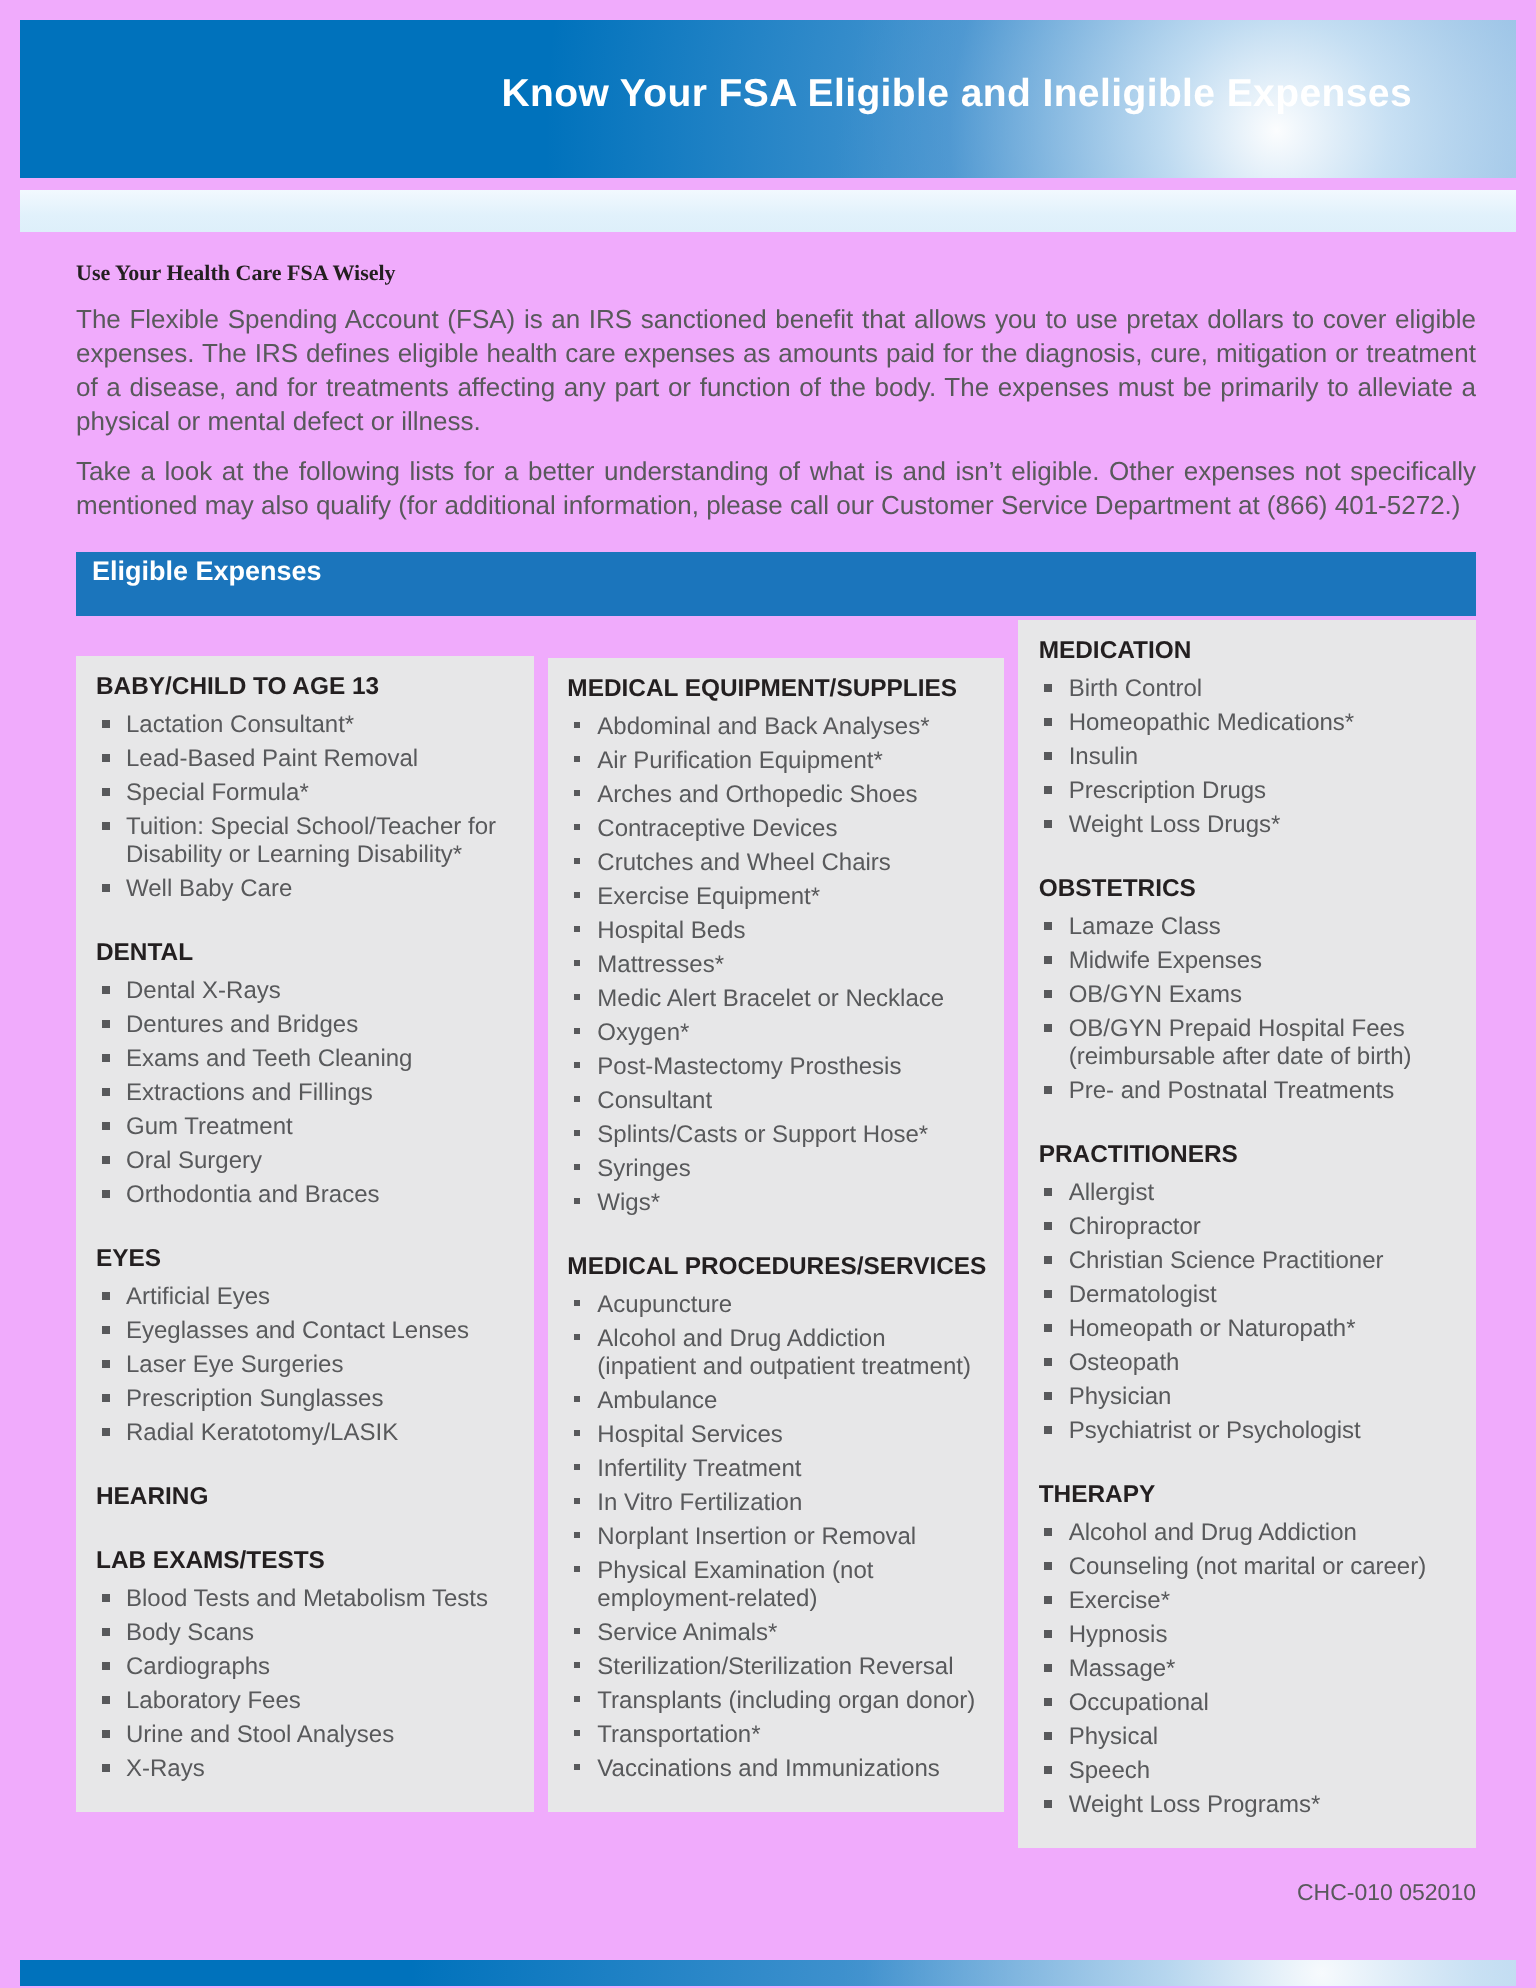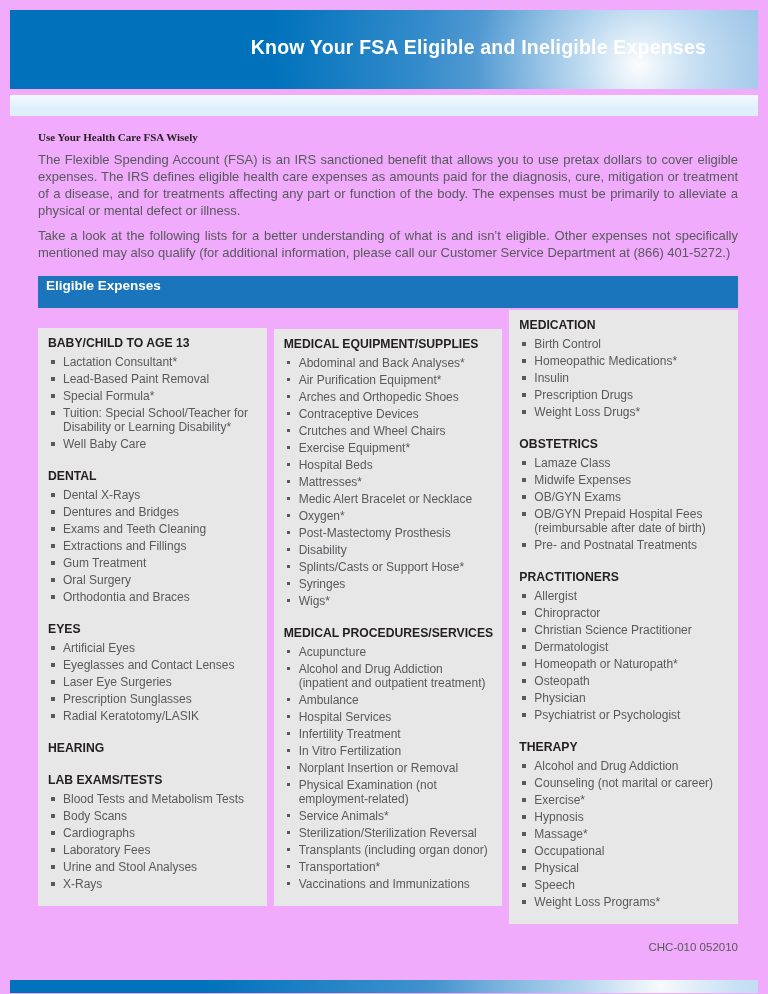--- a/index.html
+++ b/index.html
@@ -139,21 +139,21 @@
             <li class="item"><span class="bullet"></span><span>Air Purification Equipment*</span></li>
             <li class="item"><span class="bullet"></span><span>Arches and Orthopedic Shoes</span></li>
             <li class="item"><span class="bullet"></span><span>Contraceptive Devices</span></li>
             <li class="item"><span class="bullet"></span><span>Crutches and Wheel Chairs</span></li>
             <li class="item"><span class="bullet"></span><span>Exercise Equipment*</span></li>
             <li class="item"><span class="bullet"></span><span>Hospital Beds</span></li>
             <li class="item"><span class="bullet"></span><span>Mattresses*</span></li>
             <li class="item"><span class="bullet"></span><span>Medic Alert Bracelet or Necklace</span></li>
             <li class="item"><span class="bullet"></span><span>Oxygen*</span></li>
             <li class="item"><span class="bullet"></span><span>Post-Mastectomy Prosthesis</span></li>
-            <li class="item"><span class="bullet"></span><span>Disability</span></li>
+            <li class="item"><span class="bullet"></span><span>Consultant</span></li>
             <li class="item"><span class="bullet"></span><span>Splints/Casts or Support Hose*</span></li>
             <li class="item"><span class="bullet"></span><span>Syringes</span></li>
             <li class="item"><span class="bullet"></span><span>Wigs*</span></li>
           </ul>
           <div class="section-title">MEDICAL PROCEDURES/SERVICES</div>
           <ul class="item-list">
             <li class="item"><span class="bullet"></span><span>Acupuncture</span></li>
             <li class="item"><span class="bullet"></span><span>Alcohol and Drug Addiction (inpatient and outpatient treatment)</span></li>
             <li class="item"><span class="bullet"></span><span>Ambulance</span></li>
             <li class="item"><span class="bullet"></span><span>Hospital Services</span></li>

